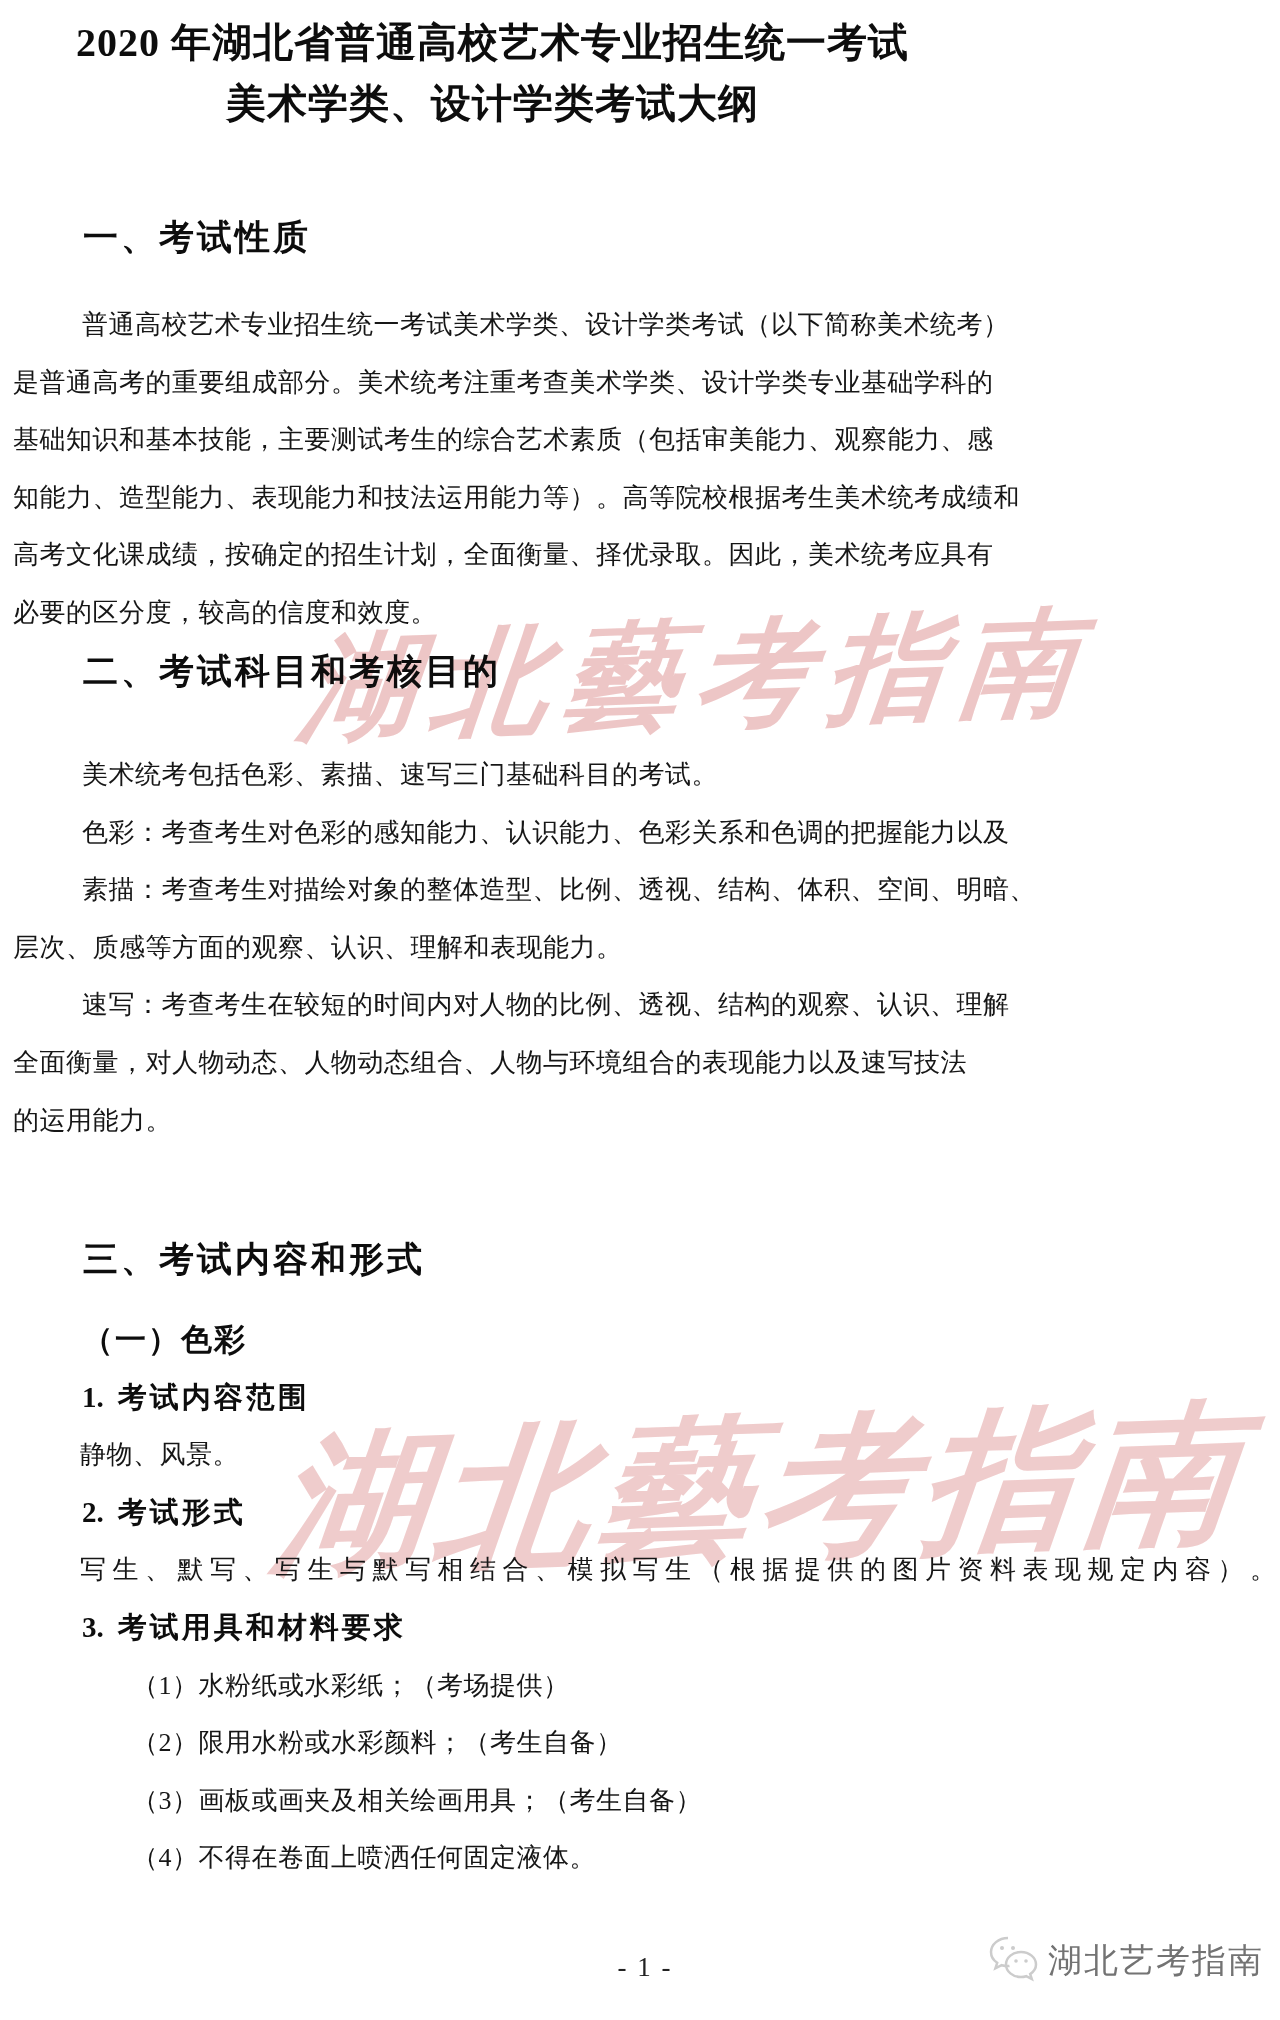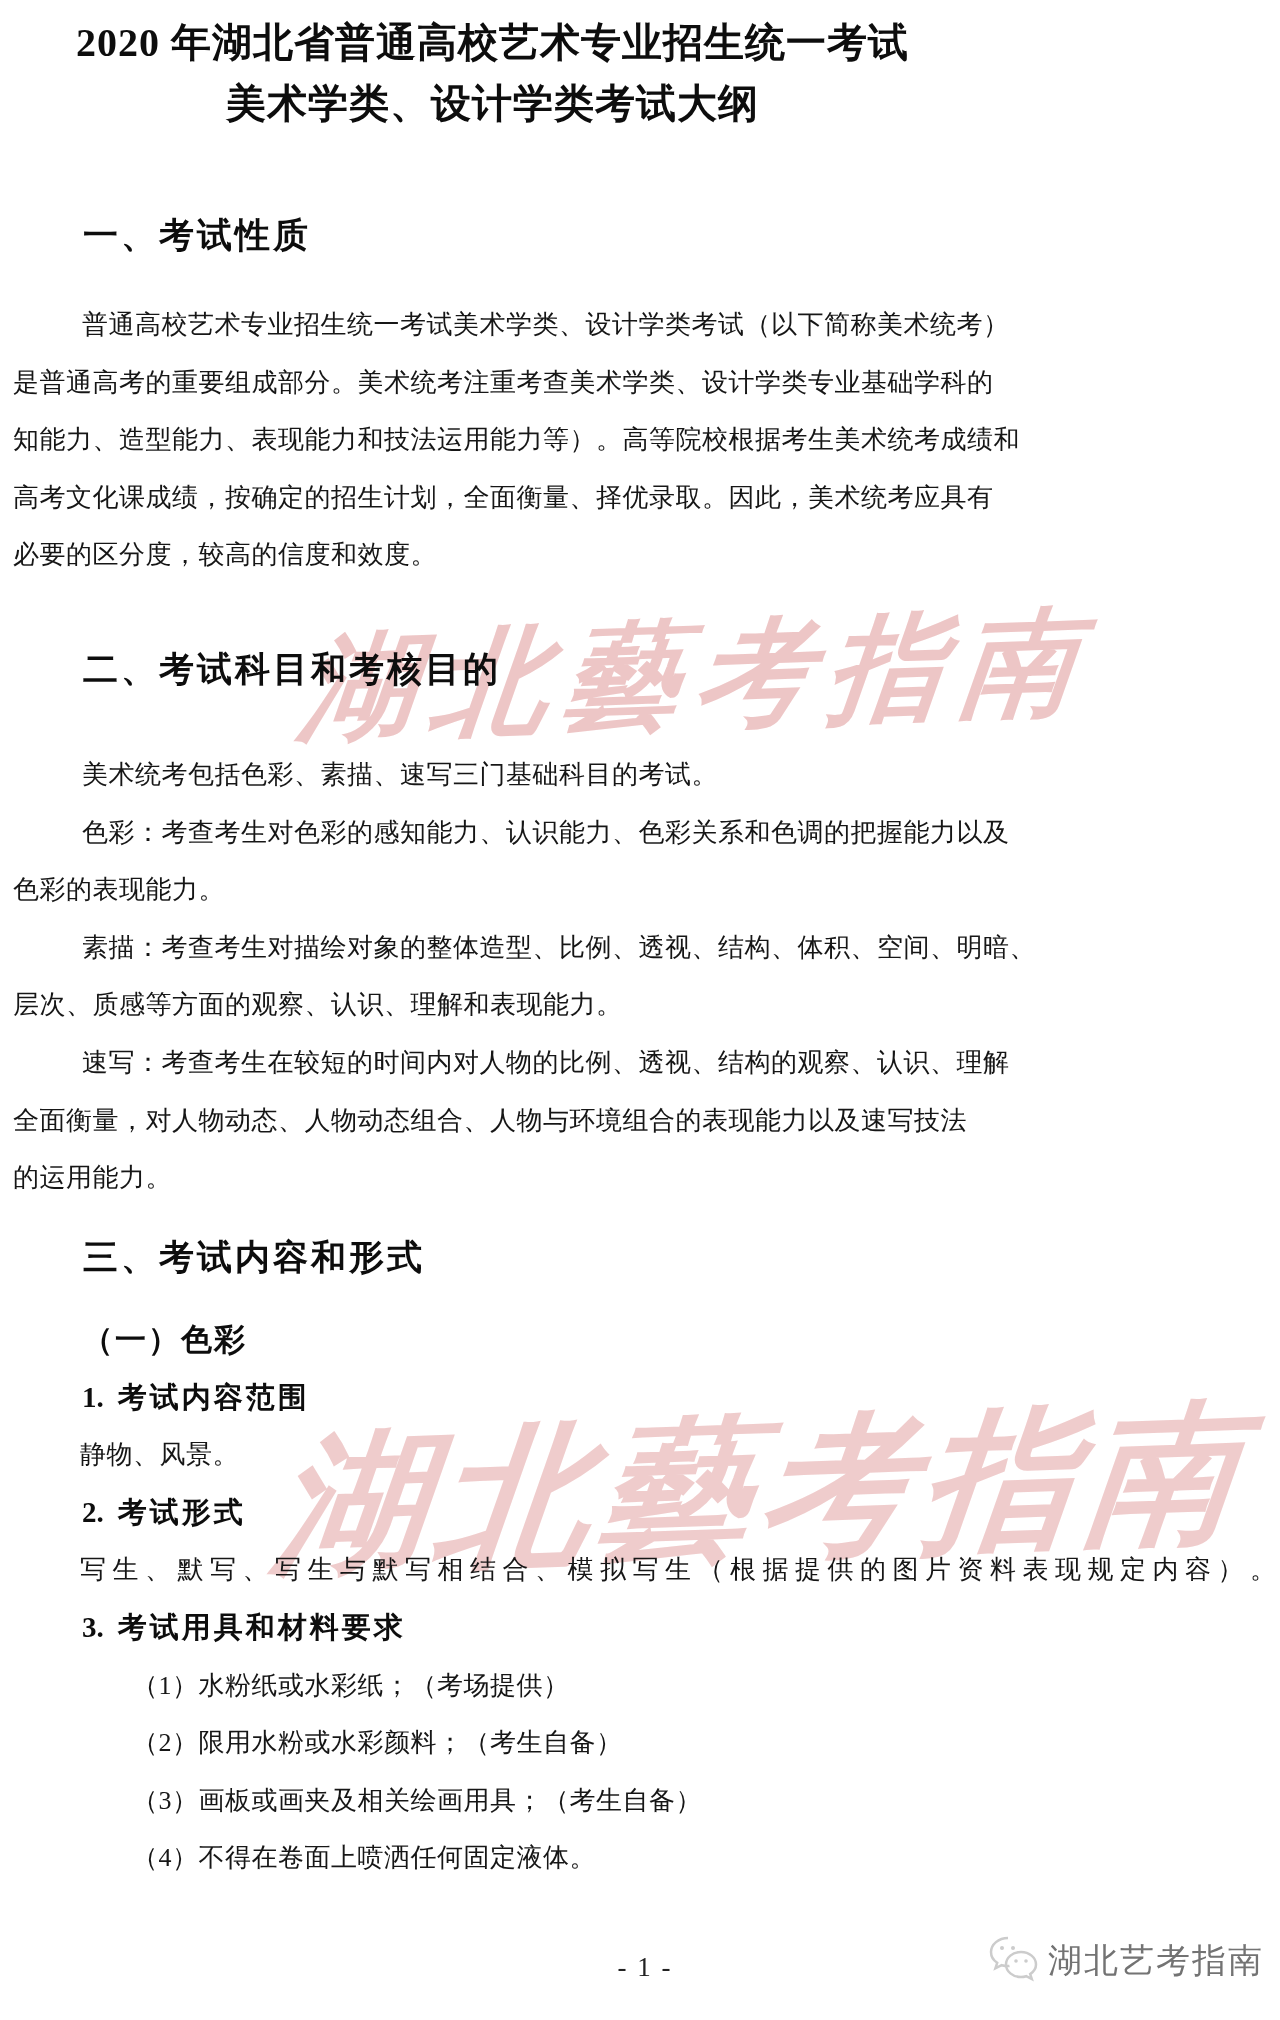--- a/index.html
+++ b/index.html
@@ -19,21 +19,21 @@
   .wm1{left:300px;top:598px;font-size:116px;letter-spacing:16px;}
   .wm2{left:275px;top:1388px;font-size:152px;letter-spacing:10px;opacity:.45;}
   
   .content{position:absolute;z-index:2;left:0;top:0;width:1280px;height:2020px;}
   .doc-title{
     position:absolute;top:12px;left:0;width:985px;text-align:center;
     font-weight:700;font-size:40px;line-height:61px;letter-spacing:1px;color:#0d0d0d;
   }
   .sec-heading{
     position:absolute;left:83px;height:40px;line-height:40px;
-    font-family:Liberation Mono, monospace;
+    font-family:Liberation Serif, serif;
     font-weight:700;font-size:35px;letter-spacing:3px;color:#0d0d0d;white-space:nowrap;
   }
   #heading-1{top:218px;}
   #heading-2{top:652px;}
   #heading-3{top:1240px;}
   .flow{position:absolute;font-size:26px;letter-spacing:.5px;}
   .tline{height:57.6px;line-height:57.6px;white-space:nowrap;}
   .ind{padding-left:69px;}
   #block-intro{left:13px;top:296px;}
   #block-sec2{left:13px;top:746px;}
@@ -78,31 +78,31 @@
     <div class="doc-title">
       <div>2020 年湖北省普通高校艺术专业招生统一考试</div>
       <div>美术学类、设计学类考试大纲</div>
     </div>
 
     <div class="sec-heading" id="heading-1">一、考试性质</div>
 
     <div class="flow" id="block-intro">
       <div class="tline ind">普通高校艺术专业招生统一考试美术学类、设计学类考试（以下简称美术统考）</div>
       <div class="tline">是普通高考的重要组成部分。美术统考注重考查美术学类、设计学类专业基础学科的</div>
+      <div class="tline">基础知识和基本技能，主要测试考生的综合艺术素质（包括审美能力、观察能力、感</div>
       <div class="tline">知能力、造型能力、表现能力和技法运用能力等）。高等院校根据考生美术统考成绩和</div>
       <div class="tline">高考文化课成绩，按确定的招生计划，全面衡量、择优录取。因此，美术统考应具有</div>
       <div class="tline">必要的区分度，较高的信度和效度。</div>
     </div>
 
     <div class="sec-heading" id="heading-2">二、考试科目和考核目的</div>
 
     <div class="flow" id="block-sec2">
       <div class="tline ind">美术统考包括色彩、素描、速写三门基础科目的考试。</div>
       <div class="tline ind"><span class="plabel">色彩：</span><span>考查考生对色彩的感知能力、认识能力、色彩关系和色调的把握能力以及</span></div>
-      <div class="tline">色彩的表现能力。</div>
       <div class="tline ind"><span class="plabel">素描：</span><span>考查考生对描绘对象的整体造型、比例、透视、结构、体积、空间、明暗、</span></div>
       <div class="tline">层次、质感等方面的观察、认识、理解和表现能力。</div>
       <div class="tline ind"><span class="plabel">速写：</span><span>考查考生在较短的时间内对人物的比例、透视、结构的观察、认识、理解</span></div>
       <div class="tline">全面衡量，对人物动态、人物动态组合、人物与环境组合的表现能力以及速写技法</div>
       <div class="tline">的运用能力。</div>
     </div>
 
     <div class="sec-heading" id="heading-3">三、考试内容和形式</div>
 
     <div class="flow" id="block-sec3">

